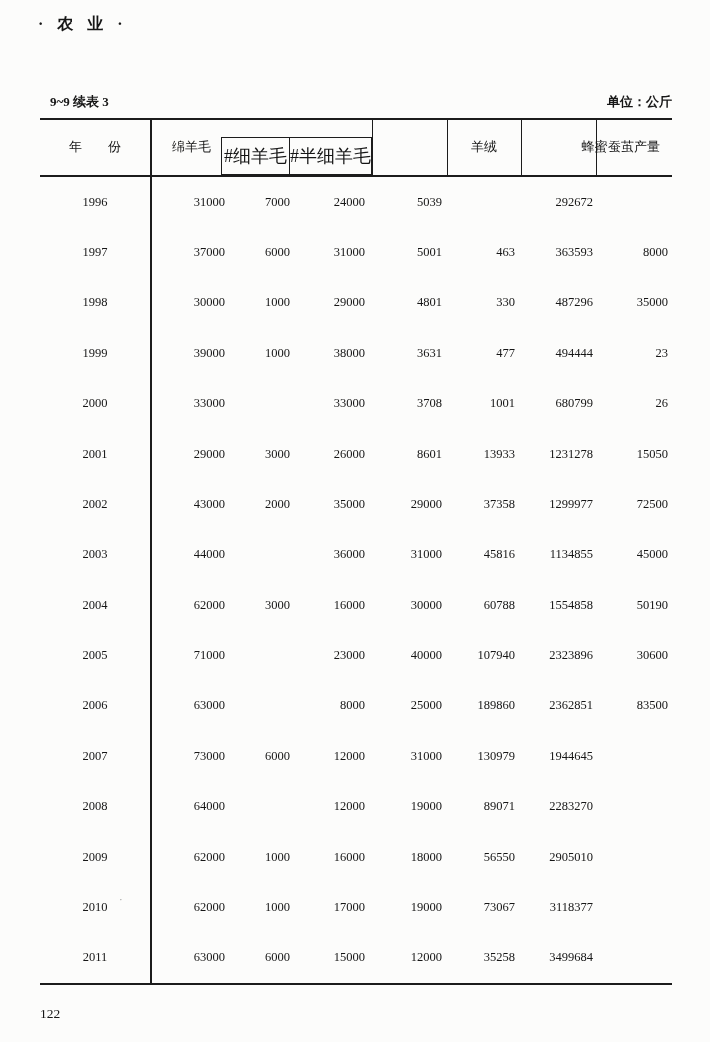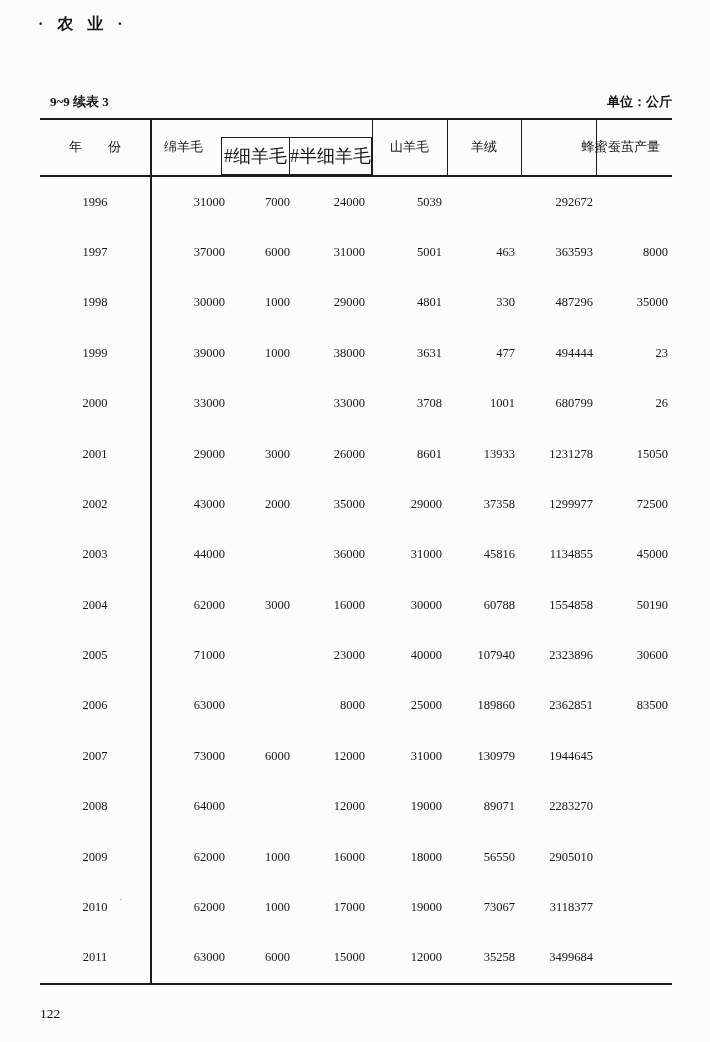--- a/index.html
+++ b/index.html
@@ -41,21 +41,21 @@
     background:#1c1c1c;
   }
   .hline { position:absolute; top:0; width:1.4px; height:57px; background:#1c1c1c; }
   .hl-1 { left:332px; } .hl-2 { left:407px; } .hl-3 { left:481px; } .hl-4 { left:556px; }
   .hcell {
     position:absolute; top:0; height:57px;
     display:flex; align-items:center; justify-content:center;
     font-size:13px; white-space:nowrap;
   }
   .hc-year  { left:0;    width:110px; }
-  .hc-sheep { left:108px; width:71px; }
+  .hc-sheep { left:116px; width:71px; }
   .hc-goat  { left:332px; width:75px; }
   .hc-cash  { left:407px; width:74px; }
   .hc-honey { left:481px; width:75px;padding-left:36px; }
   .hc-cocoon{ left:556px; width:76px; }
   .subbox {
     position:absolute; left:181px; top:19px; width:151px; height:38px;
     border:1.3px solid #1c1c1c; box-sizing:border-box;
     display:flex;
   }
   .subcell {
@@ -104,21 +104,20 @@
     <div class="hline hl-4"></div>
 
     <div class="hcell hc-year">年　　份</div>
     <div class="hcell hc-sheep">绵羊毛</div>
 
     <div class="subbox">
       <div class="subcell sub-fine">#细羊毛</div>
       <div class="subcell sub-semi">#半细羊毛</div>
     </div>
 
-    <div class="hcell hc-goat">山羊毛</div>
     <div class="hcell hc-cash">羊绒</div>
     <div class="hcell hc-honey">蜂蜜</div>
     <div class="hcell hc-cocoon">蚕茧产量</div>
 
     <div class="tbody" id="tbody">
         <div class="row">
           <span class="cell year">1996</span>
           <span class="cell c0">31000</span>
           <span class="cell c1">7000</span>
           <span class="cell c2">24000</span>

